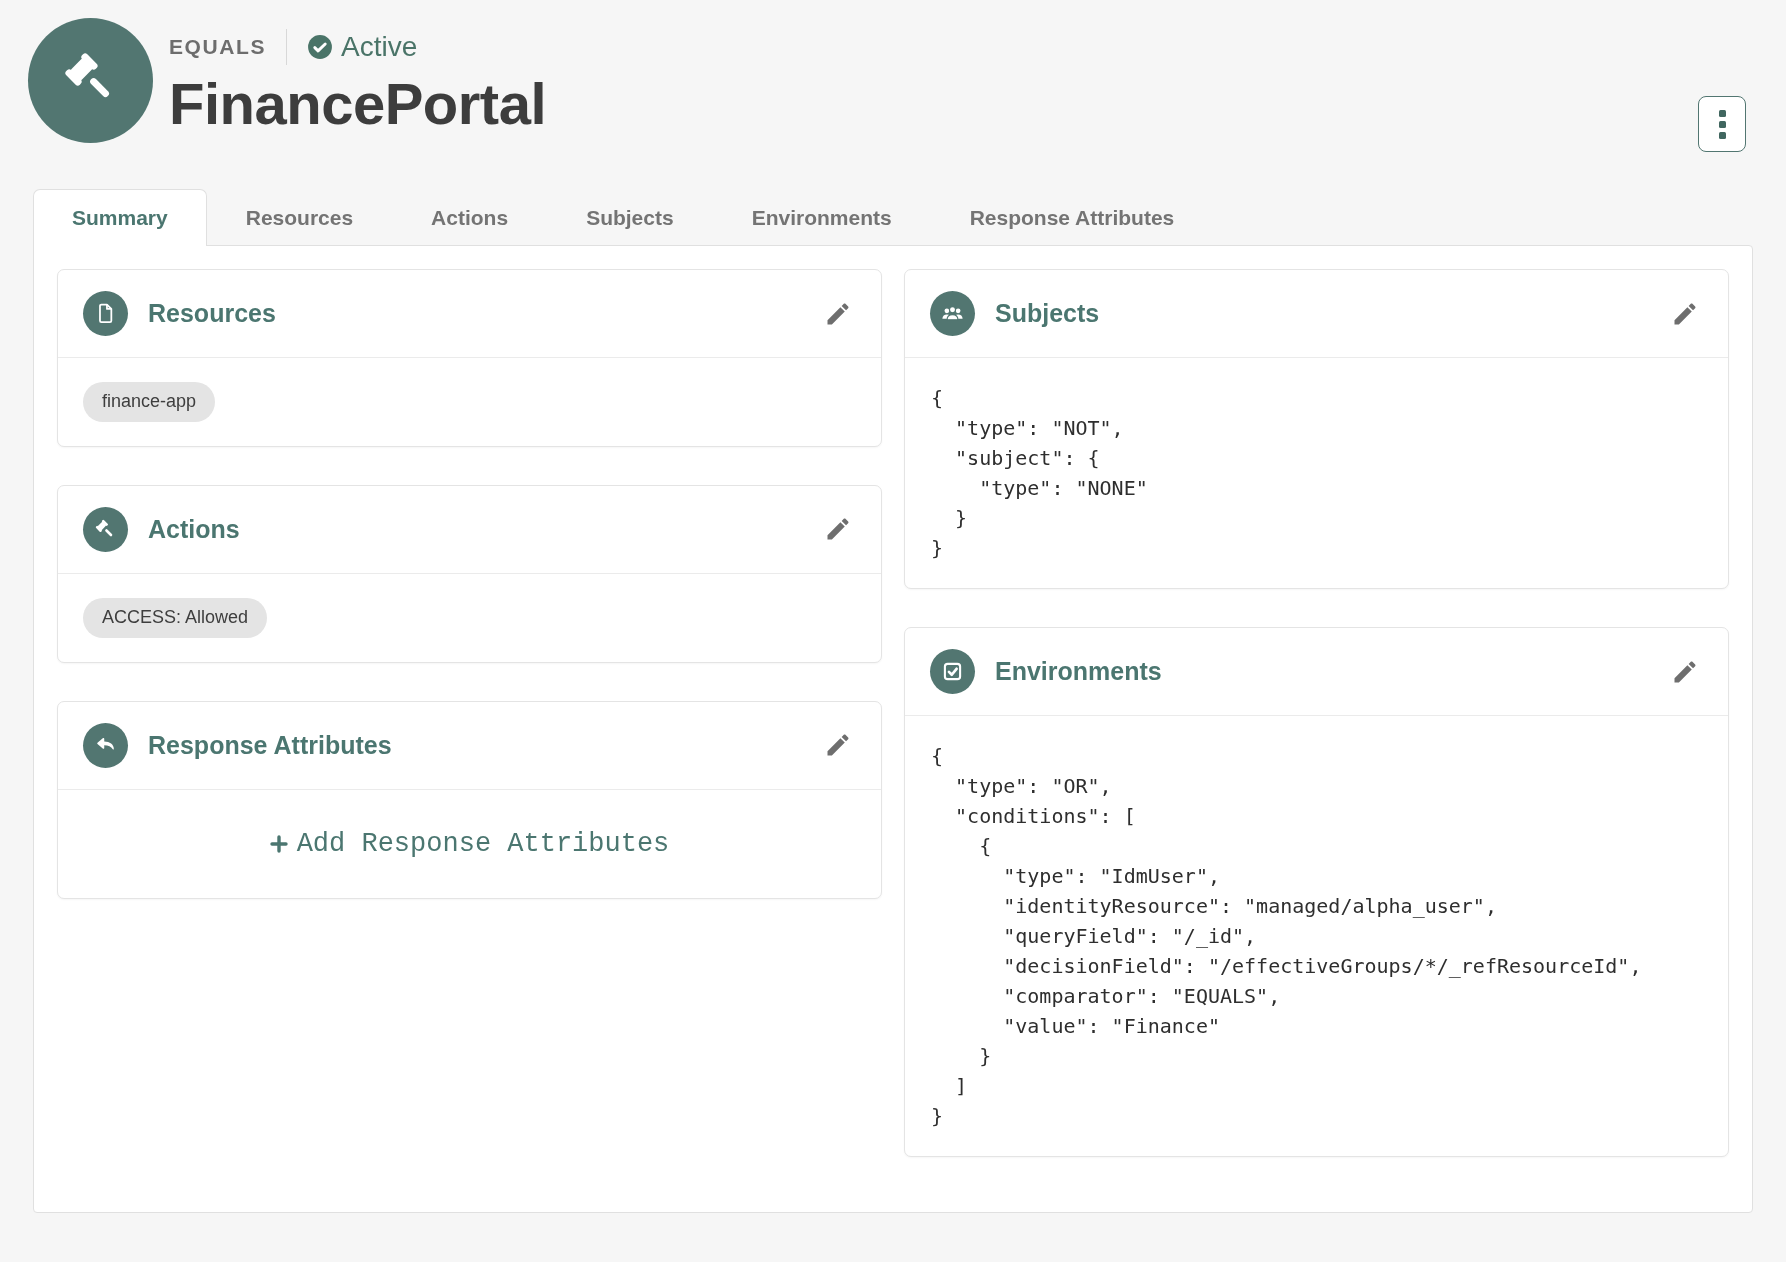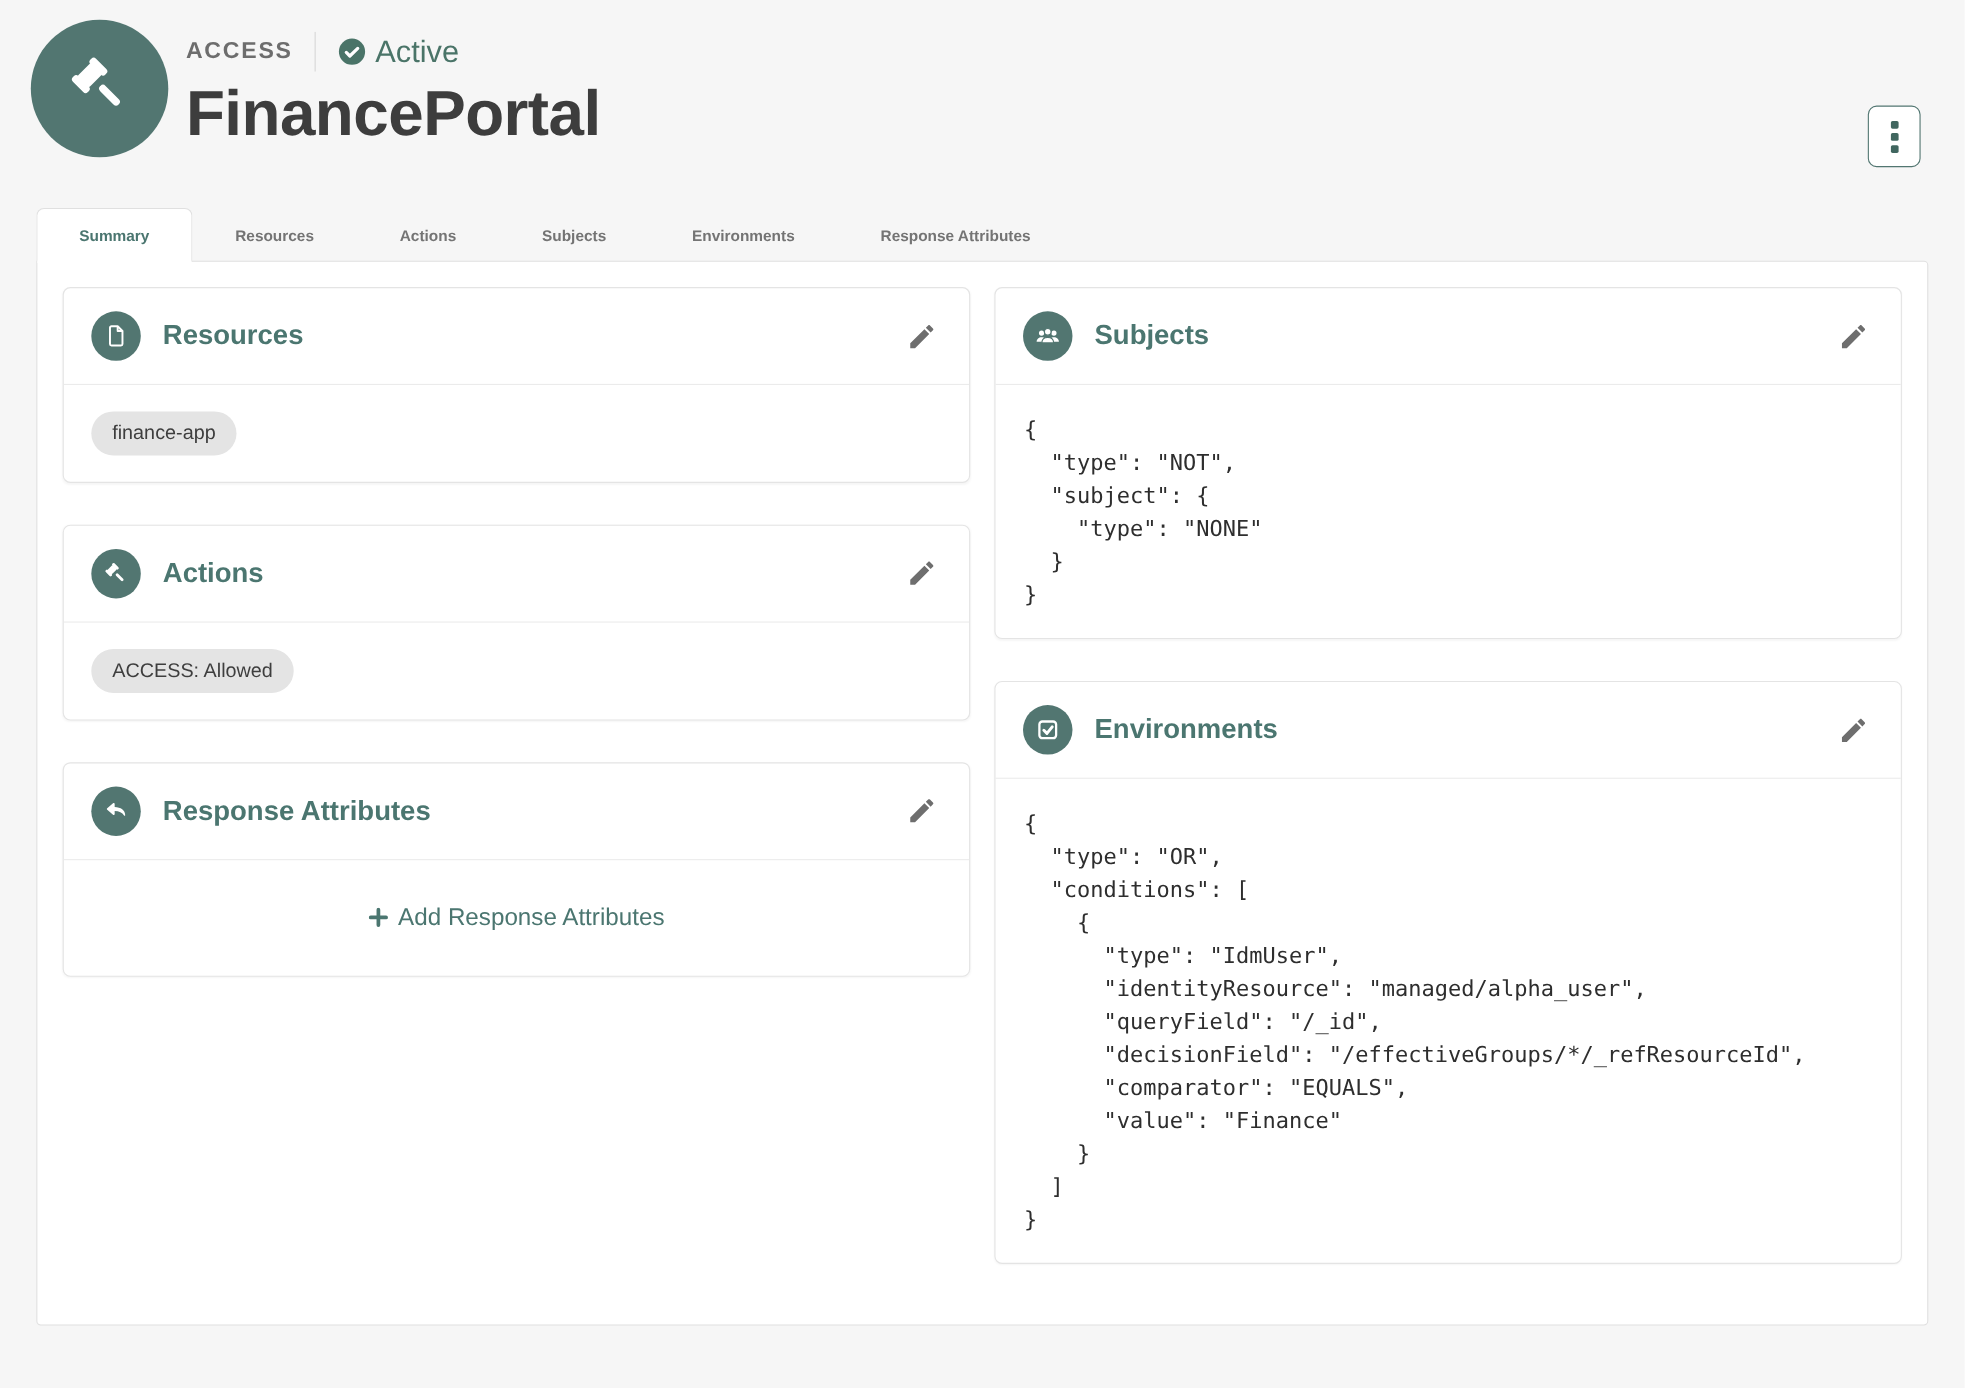--- a/index.html
+++ b/index.html
@@ -37,21 +37,21 @@
     width: 48px; height: 56px;
     background: #ffffff; border: 1px solid #527671; border-radius: 8px;
     display: flex; flex-direction: column; align-items: center; justify-content: center; gap: 4px;
     cursor: pointer;
   }
   .kebab-button .dot { width: 7px; height: 7px; border-radius: 1.5px; background: #40665f; }
 
   
   .tabs { display: flex; margin: 46px 33px 0 33px; position: relative; z-index: 2; }
   .tab {
-    font-size: 14px; font-weight: bold; color: #747474;
+    font-size: 21px; font-weight: bold; color: #747474;
     padding: 16px 38px; cursor: pointer;
     border: 1px solid transparent; border-bottom: none;
     border-radius: 7px 7px 0 0;
     margin-bottom: -1px;
   }
   .tab.active {
     color: #4b7670; background: #ffffff;
     border-color: #e0e0e0;
     position: relative;
   }
@@ -80,22 +80,22 @@
   .card-title { font-size: 25px; font-weight: bold; color: #4b7670; margin-left: 20px; }
   .edit-button { margin-left: auto; background: none; border: none; padding: 4px; cursor: pointer; display: flex; }
 
   .card-body { padding: 24px 25px; }
   .pill {
     display: inline-block; background: #e4e4e4; color: #3e3e3e;
     font-size: 18px; padding: 10px 19px; border-radius: 22px; line-height: 1.1;
   }
   .add-body { text-align: center; padding: 39px 25px; }
   .add-link {
-    color: #4b7670; font-size: 22px; text-decoration: none;
-    display: inline-flex; align-items: center; gap: 9px; cursor: pointer;
+    color: #4b7670; font-size: 27px; text-decoration: none;
+    display: inline-flex; align-items: center; gap: 9px; cursor: pointer; font-family: Liberation Mono, monospace;
   }
   pre.code {
     margin: 0; padding: 25px 26px;
     font-family: "DejaVu Sans Mono", "Liberation Mono", monospace;
     font-size: 20px; line-height: 30px; color: #2e2e2e;
     white-space: pre;
   }
 </style>
 </head>
 <body>
@@ -110,21 +110,21 @@
             <rect x="8.6" y="4.4" width="6.8" height="5.4" rx="1"></rect>
             <rect x="6.6" y="3.6" width="2.6" height="7" rx="1.1"></rect>
             <rect x="14.8" y="3.6" width="2.6" height="7" rx="1.1"></rect>
             <rect x="10.75" y="12.1" width="2.5" height="8.6" rx="1.2"></rect>
           </g>
         </svg>
       </span>
     </div>
     <div class="header-text">
       <div class="header-row1">
-        <span class="type-label">ACCESS</span>
+        <span class="type-label">EQUALS</span>
         <span class="v-divider"></span>
         <span class="status-badge">
           <span style="display:flex;">
             <svg width="26" height="26" viewBox="0 0 24 24">
               <circle cx="12" cy="12" r="11" fill="#4a7468"></circle>
               <path d="M7.2 12.6 l3 3 L16.8 9.2" fill="none" stroke="#ffffff" stroke-width="2.7" stroke-linecap="round" stroke-linejoin="round"></path>
             </svg>
           </span>
           <span>Active</span>
         </span>

